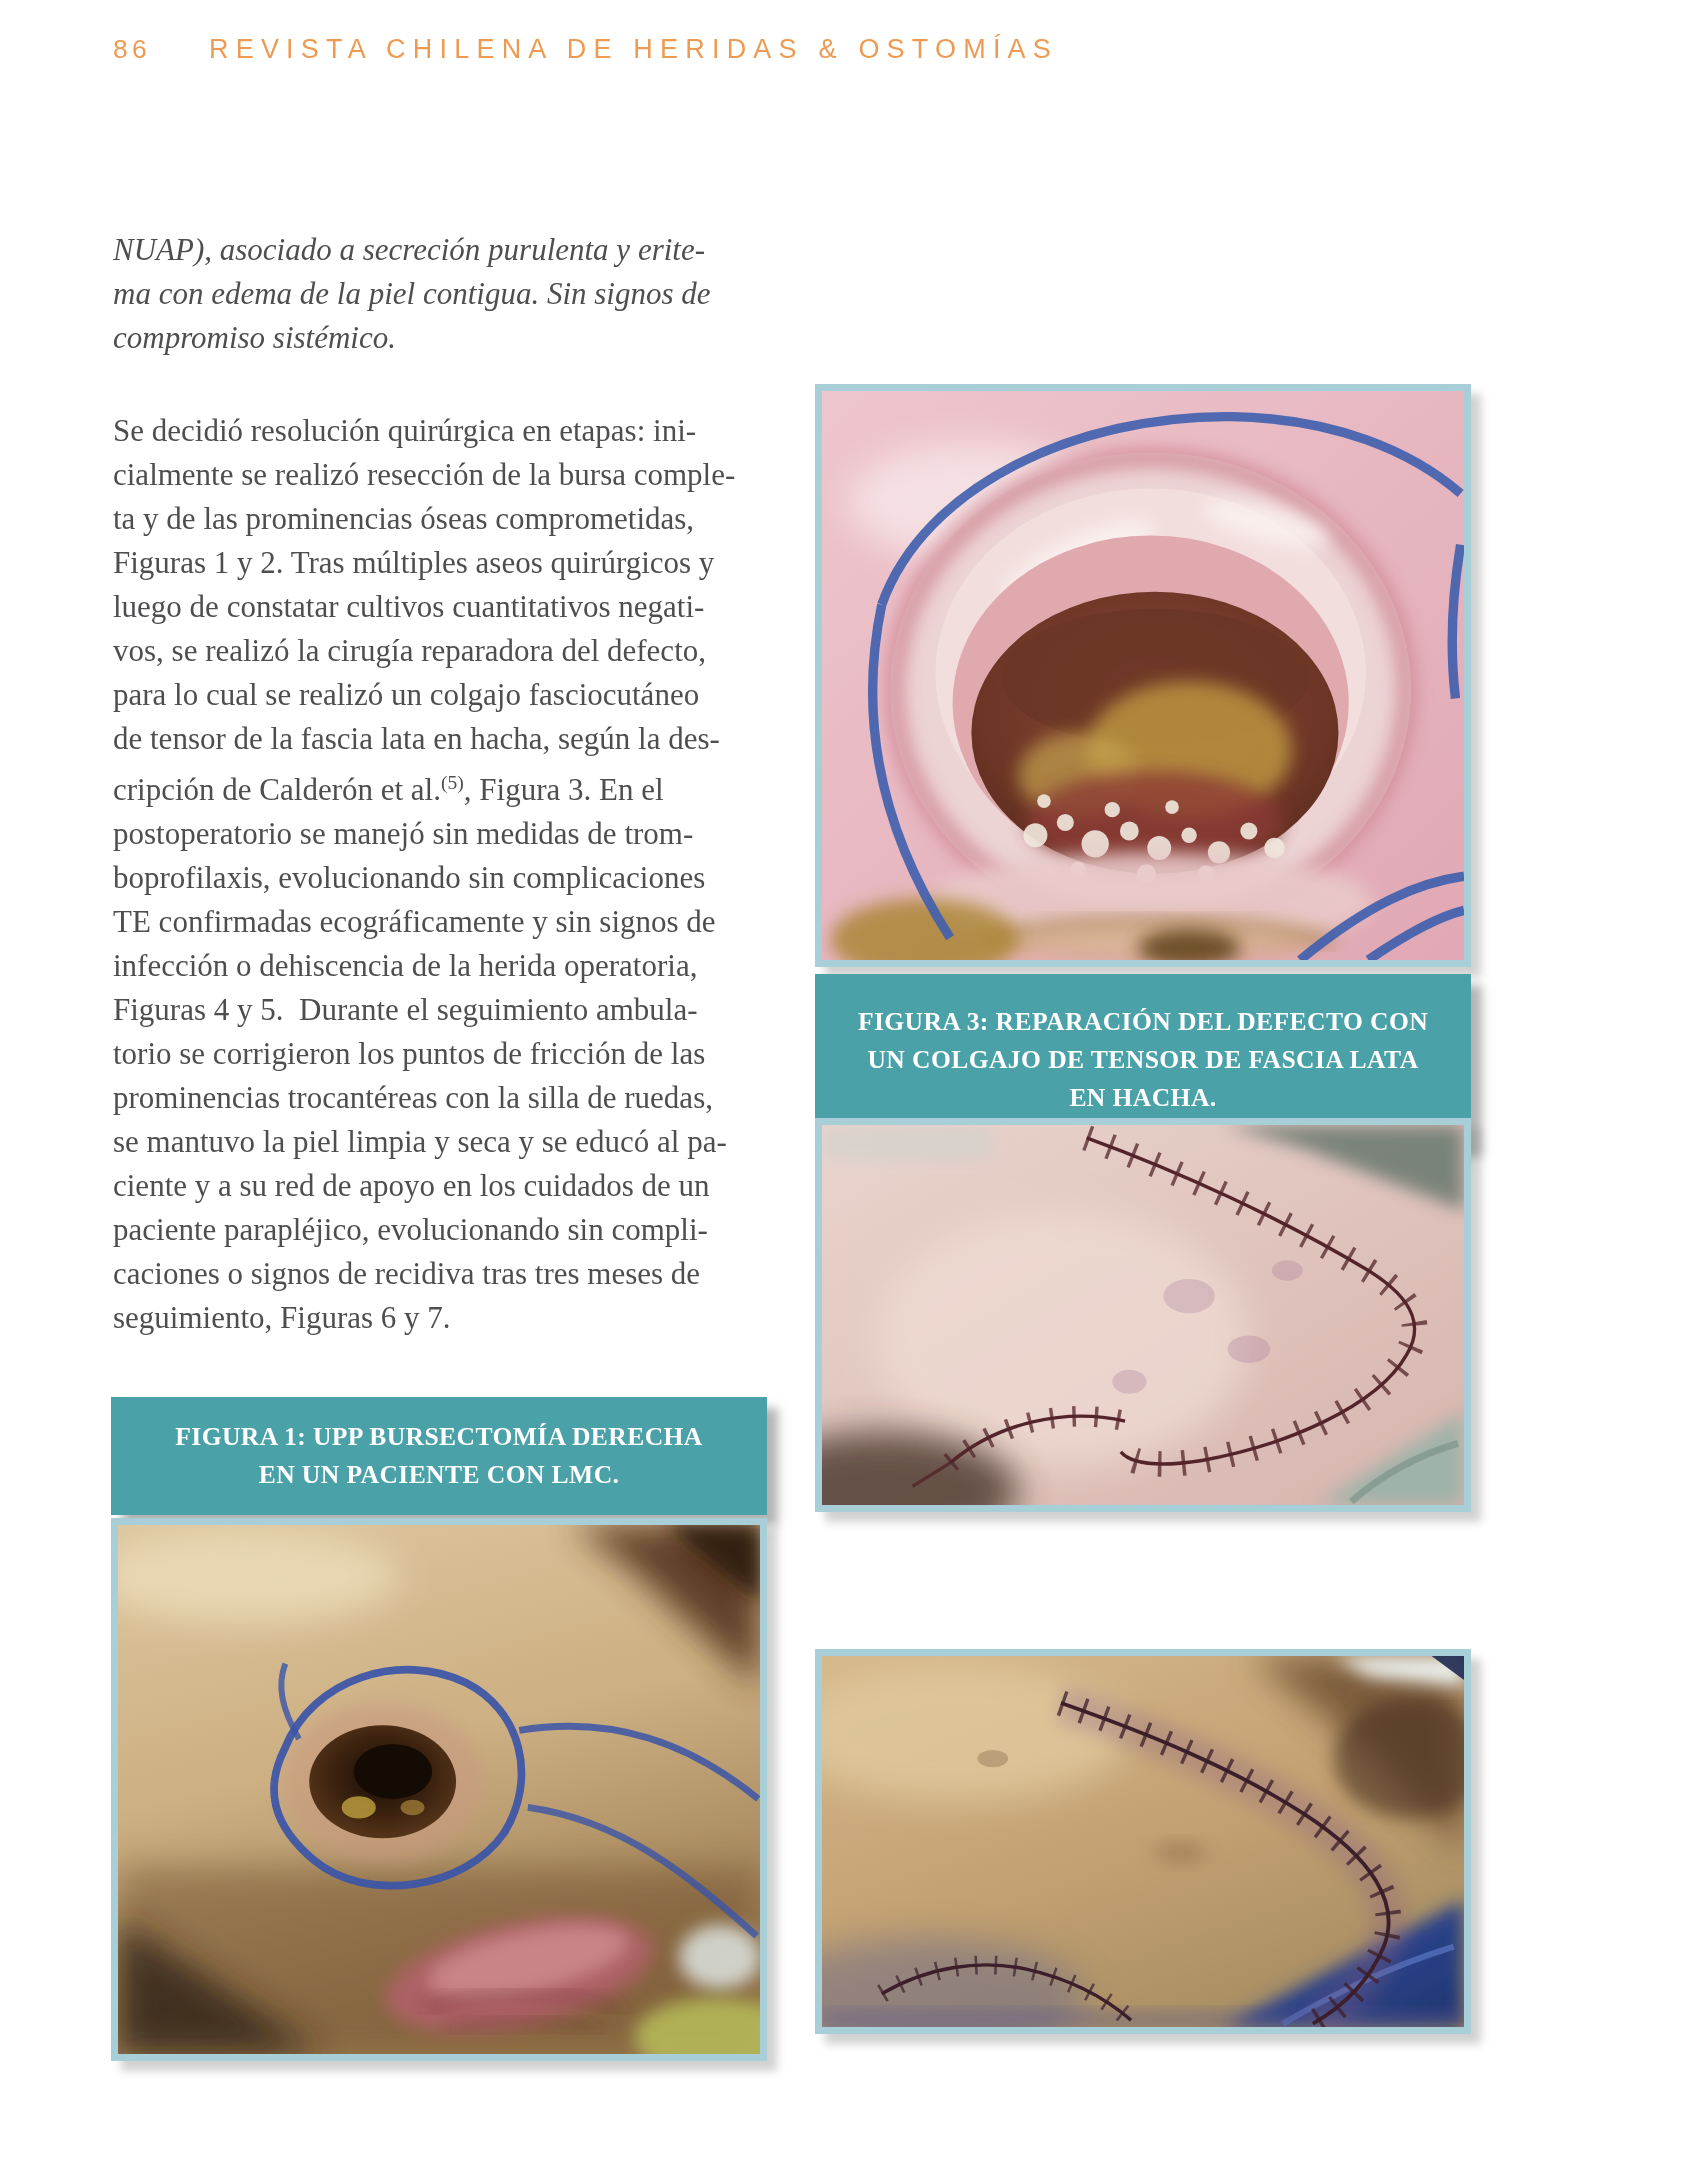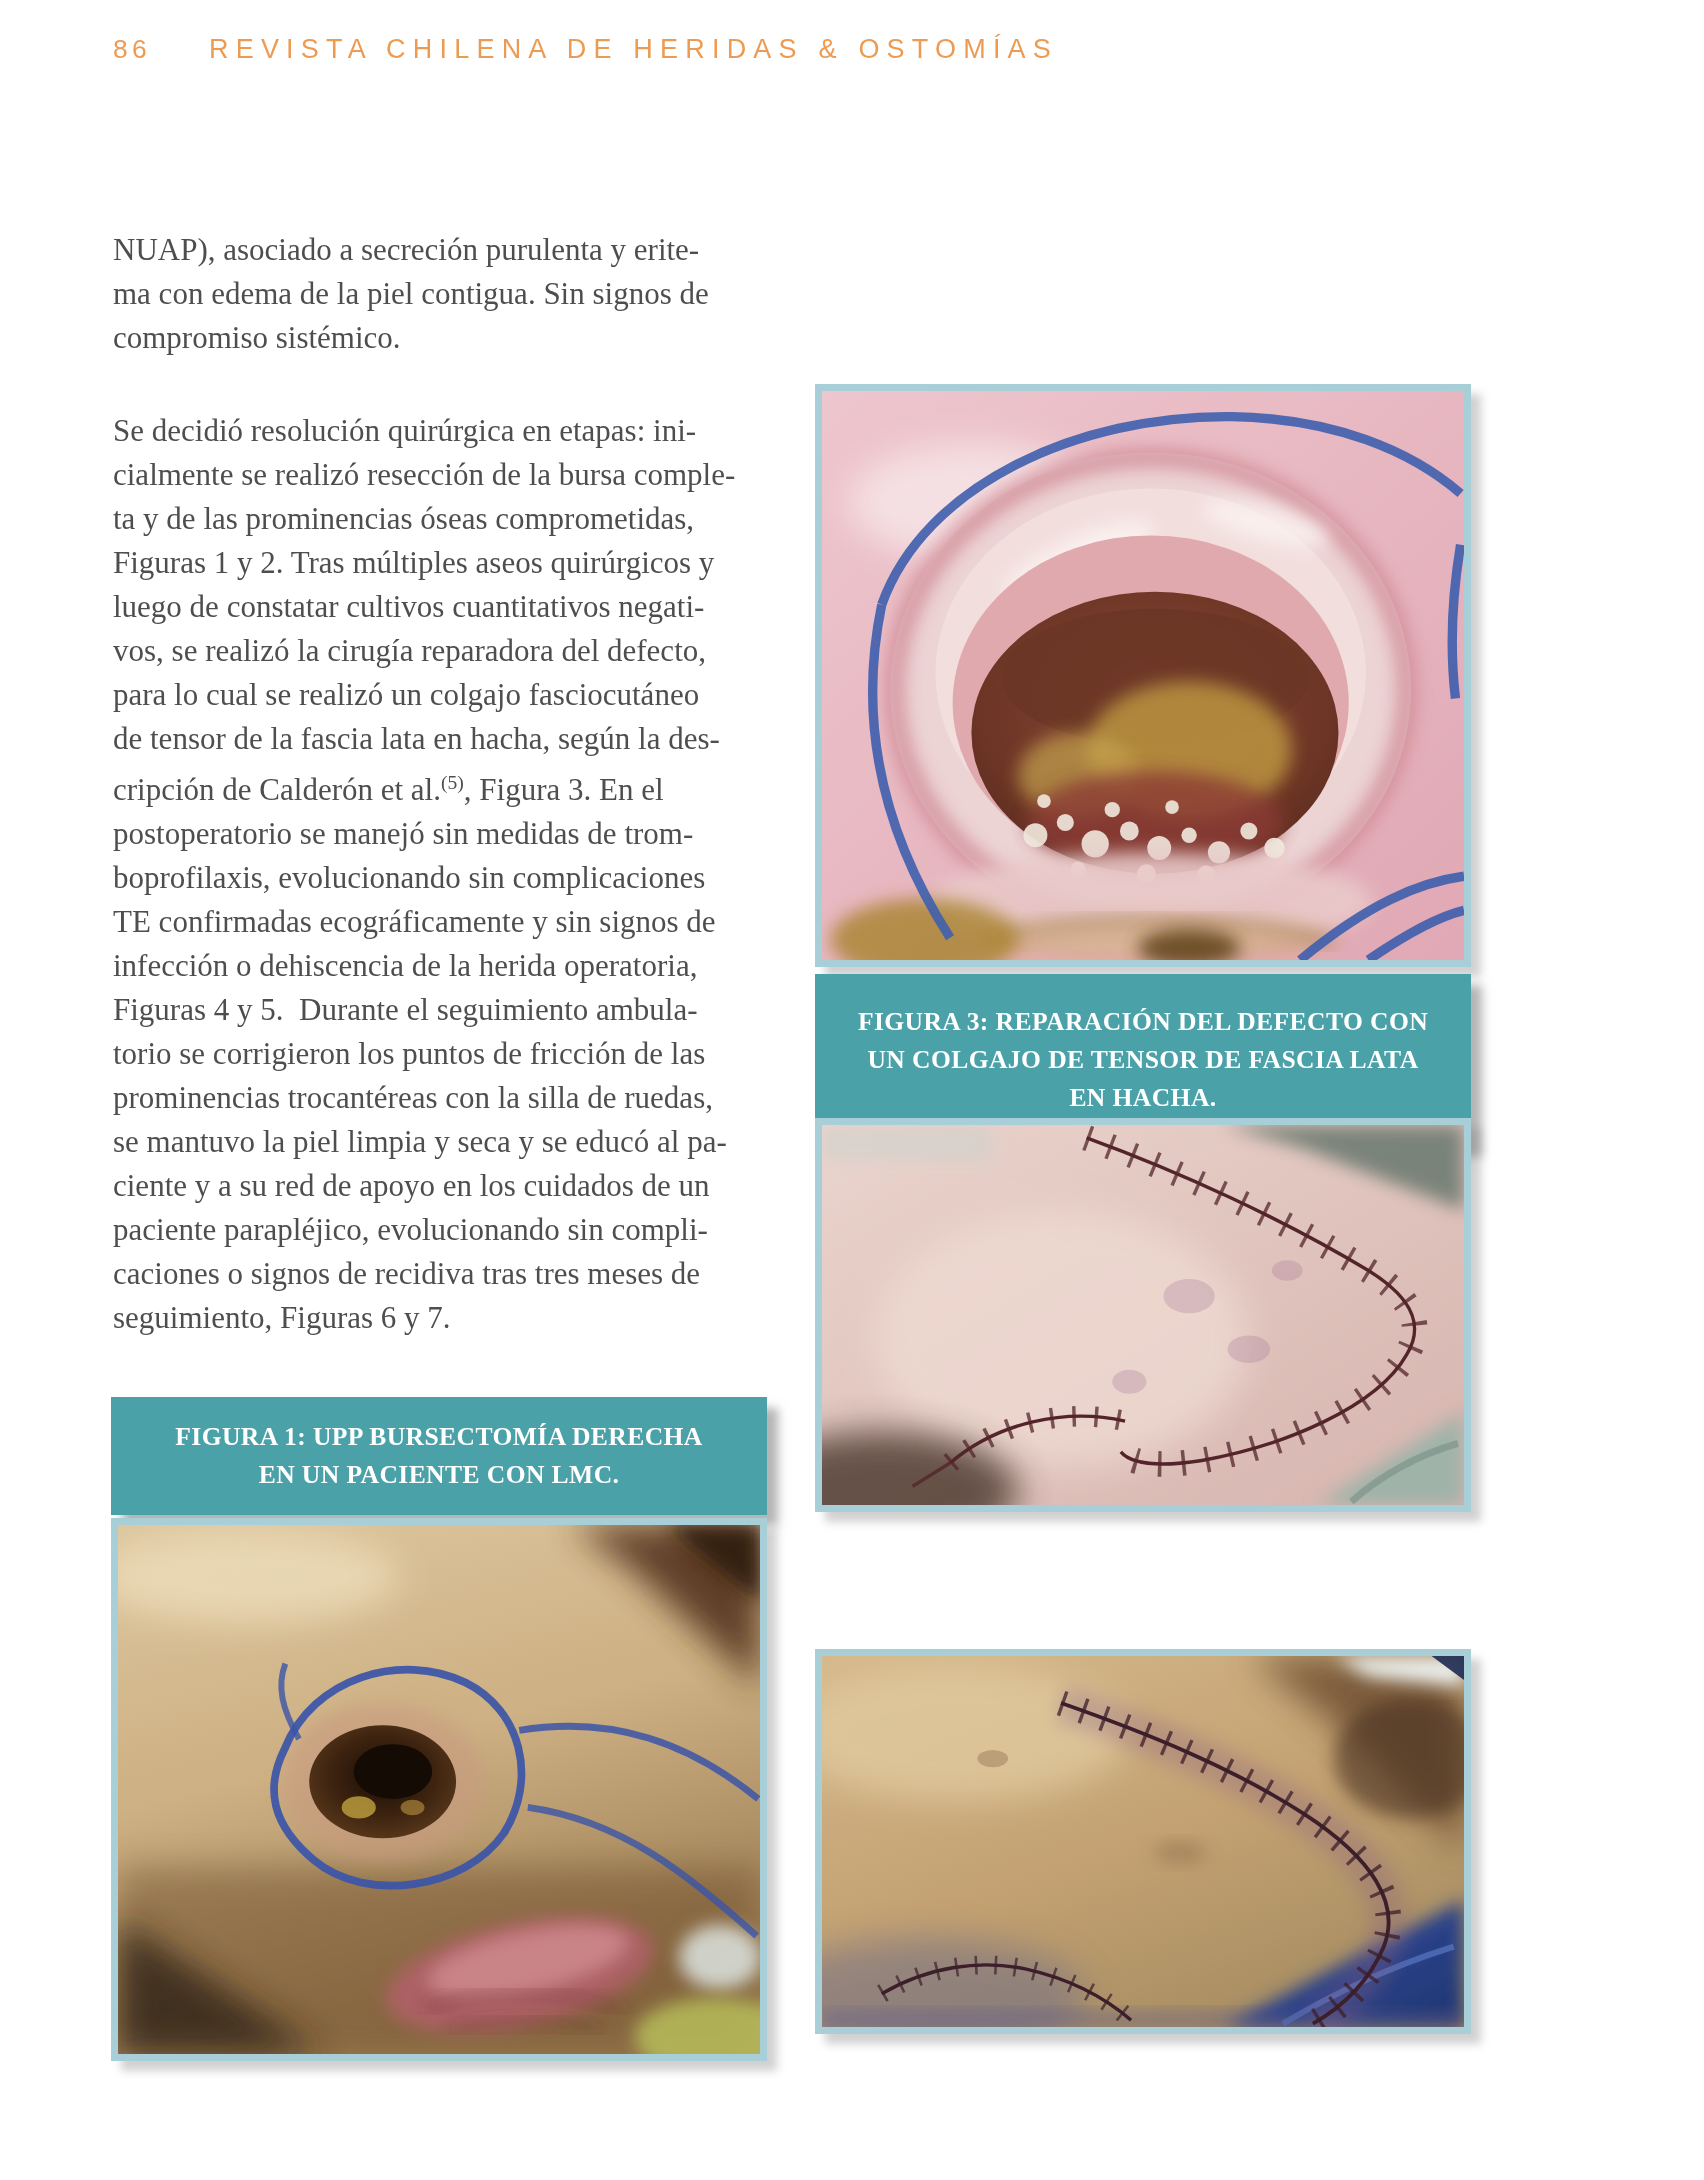--- a/index.html
+++ b/index.html
@@ -10,21 +10,21 @@
   .header{
     position:absolute;left:113px;top:34px;display:flex;align-items:flex-start;
     font-family:"Liberation Sans", sans-serif;color:#ED9B52;font-weight:400;
   }
   .page-num{font-size:26.4px;letter-spacing:4.3px;margin-right:37px;}
   .journal-title{font-size:27px;letter-spacing:7.2px;margin-left:21px;}
   .bodytext{
     position:absolute;left:113px;width:690px;color:#4e4e50;
     font-size:31px;line-height:44px;white-space:pre;text-align:left;
   }
-  .p1{top:228px;}
+  .p1{top:228px;font-style:italic;}
   .p2{top:409px;}
   .refsup{font-size:19.6px;vertical-align:11px;letter-spacing:0;}
   .capbox{
     position:absolute;width:656px;background:#4BA1A8;color:#ffffff;
     display:flex;align-items:center;justify-content:center;text-align:center;
     font-family:"Liberation Serif", serif;font-weight:700;font-size:25.6px;line-height:38px;
     white-space:pre-line;letter-spacing:0.4px;
     box-shadow:11px 11px 9.4px rgba(118,118,118,0.55);
     box-sizing:border-box;padding:3.4px 12px;
   }

